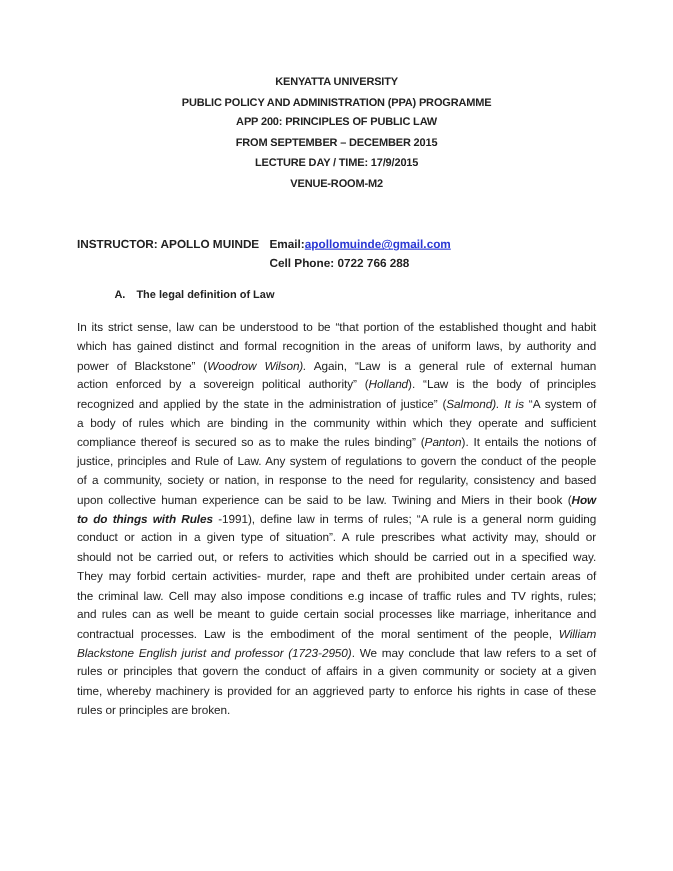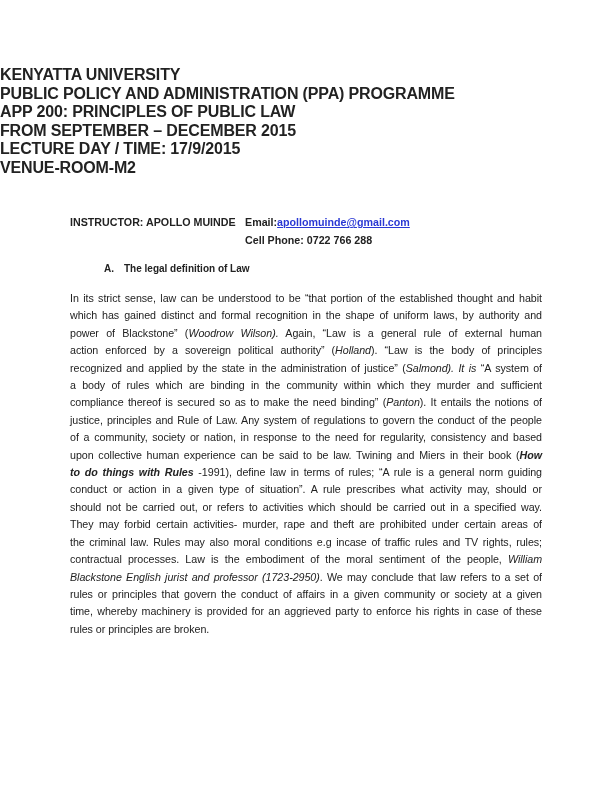--- a/index.html
+++ b/index.html
@@ -14,22 +14,23 @@
     background: var(--page-bg, #ffffff);
     font-family: "Liberation Sans", sans-serif;
     color: var(--text-color, #222222);
     overflow: hidden;
   }
   .doc-header {
     position: absolute;
     top: 66px;
     left: 0;
     width: 612px;
+    text-align: center;
     font-weight: 700;
-    font-size: 16px;
+    font-size: 10px;
     line-height: 18.6px;
     letter-spacing: -0.15px;
     color: var(--text-color, #1c1c1c);
   }
   .instructor {
     position: absolute;
     top: 213px;
     left: 70px;
     width: 472px;
     font-weight: 700;
@@ -110,34 +111,35 @@
       <span class="contact-offset">Cell Phone: 0722 766 288</span>
     </div>
   </div>
 
   <div class="section-heading">
     <span class="num">A.</span><span>The legal definition of Law</span>
   </div>
 
   <div class="body-text">
       <div class="line"><span>In its strict sense, law can be understood to be “that portion of the established thought and habit</span></div>
-      <div class="line"><span>which has gained distinct and formal recognition in the shape of uniform laws, by authority and</span></div>
+      <div class="line"><span>which has gained distinct and formal recognition in the areas of uniform laws, by authority and</span></div>
       <div class="line"><span>power of Blackstone” (</span><span class="i">Woodrow Wilson).</span><span> Again, “Law is a general rule of external human</span></div>
       <div class="line"><span>action enforced by a sovereign political authority” (</span><span class="i">Holland</span><span>). “Law is the body of principles</span></div>
       <div class="line"><span>recognized and applied by the state in the administration of justice” (</span><span class="i">Salmond). It is</span><span> “A system of</span></div>
-      <div class="line"><span>a body of rules which are binding in the community within which they murder and sufficient</span></div>
-      <div class="line"><span>compliance thereof is secured so as to make the need binding” (</span><span class="i">Panton</span><span>). It entails the notions of</span></div>
+      <div class="line"><span>a body of rules which are binding in the community within which they operate and sufficient</span></div>
+      <div class="line"><span>compliance thereof is secured so as to make the rules binding” (</span><span class="i">Panton</span><span>). It entails the notions of</span></div>
       <div class="line"><span>justice, principles and Rule of Law. Any system of regulations to govern the conduct of the people</span></div>
       <div class="line"><span>of a community, society or nation, in response to the need for regularity, consistency and based</span></div>
       <div class="line"><span>upon collective human experience can be said to be law. Twining and Miers in their book (</span><span class="bi">How</span></div>
       <div class="line"><span class="bi">to do things with Rules</span><span> -1991), define law in terms of rules; “A rule is a general norm guiding</span></div>
       <div class="line"><span>conduct or action in a given type of situation”. A rule prescribes what activity may, should or</span></div>
       <div class="line"><span>should not be carried out, or refers to activities which should be carried out in a specified way.</span></div>
       <div class="line"><span>They may forbid certain activities- murder, rape and theft are prohibited under certain areas of</span></div>
-      <div class="line"><span>the criminal law. Rules may also moral conditions e.g incase of traffic rules and TV rights, rules;</span></div>
+      <div class="line"><span>the criminal law. Cell may also impose conditions e.g incase of traffic rules and TV rights, rules;</span></div>
+      <div class="line"><span>and rules can as well be meant to guide certain social processes like marriage, inheritance and</span></div>
       <div class="line"><span>contractual processes. Law is the embodiment of the moral sentiment of the people, </span><span class="i">William</span></div>
       <div class="line"><span class="i">Blackstone English jurist and professor (1723-2950)</span><span>. We may conclude that law refers to a set of</span></div>
       <div class="line"><span>rules or principles that govern the conduct of affairs in a given community or society at a given</span></div>
       <div class="line"><span>time, whereby machinery is provided for an aggrieved party to enforce his rights in case of these</span></div>
       <div class="line last"><span>rules or principles are broken.</span></div>
     </div>
 
 </div>
 
 </body></html>

